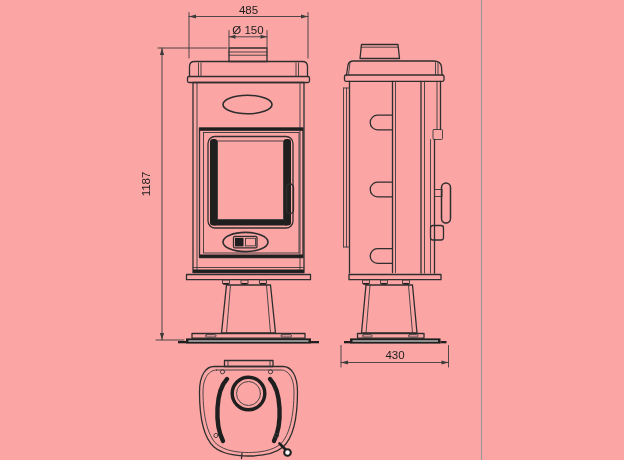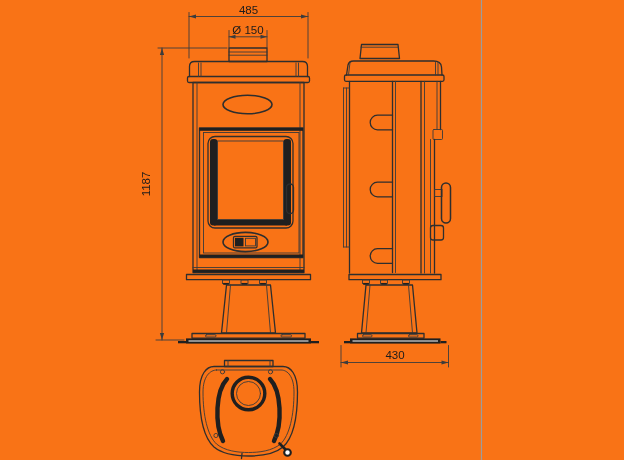--- a/index.html
+++ b/index.html
@@ -1,16 +1,16 @@
 <!DOCTYPE html>
 <html><head>
 <meta charset="utf-8">
 <style>
   html,body{margin:0;padding:0;background:#fff;}
-  .page{position:relative;width:624px;height:460px;background:#f97316;overflow:hidden;
+  .page{position:relative;width:624px;height:460px;background:#fca5a5;overflow:hidden;
         font-family:"Liberation Sans", sans-serif;}
   svg{display:block;}
   .ln{fill:none;stroke:#2e2e2e;stroke-width:1.3;stroke-linecap:round;stroke-linejoin:round;}
   .ln-thin{fill:none;stroke:#3a3a3a;stroke-width:0.9;stroke-linecap:round;}
   .fill-dark{fill:#1f1f1f;stroke:none;}
   .wht{stroke:#ffffff;stroke-width:1;fill:none;}
   .dim{fill:none;stroke:#3c3c3c;stroke-width:0.9;stroke-linecap:round;}
   .dim-arrow{fill:#3c3c3c;stroke:none;}
   .dim-text{font-family:"Liberation Sans", sans-serif;font-size:11.5px;fill:#1c1c1c;}
   .frame{stroke:#9c9c9c;stroke-width:1.2;}

